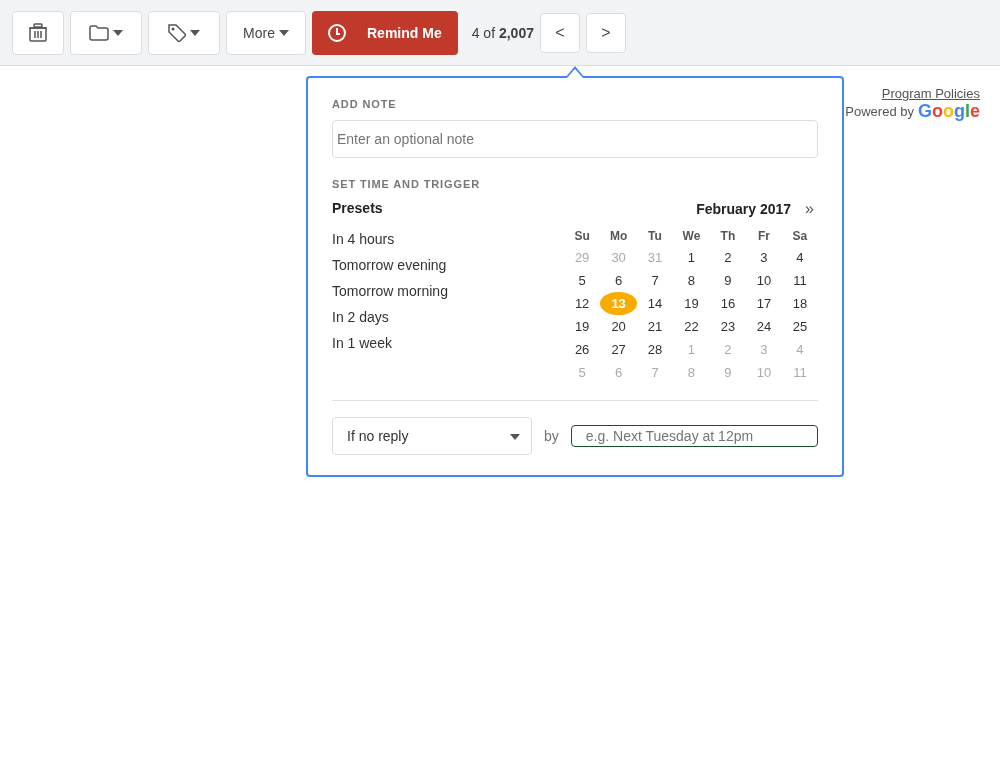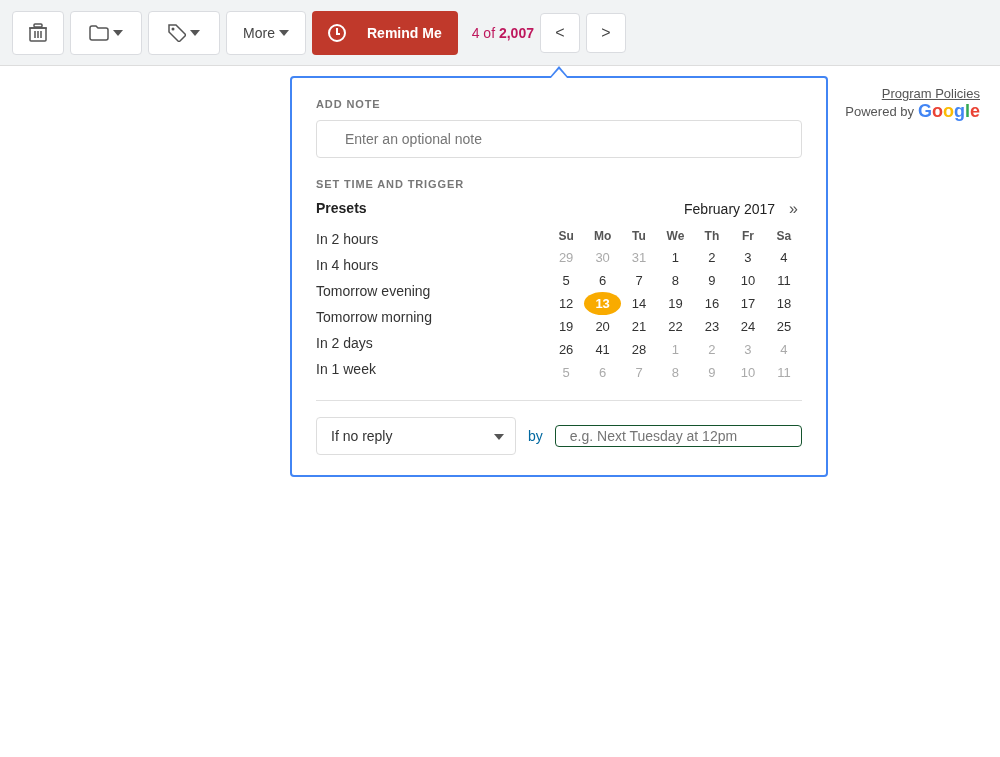--- a/index.html
+++ b/index.html
@@ -81,21 +81,21 @@
       position: absolute;
       top: 7px;
       left: 6px;
       width: 4px;
       height: 2px;
       background: #fff;
     }
 
     .counter {
       font-size: 14px;
-      color: #be185d;
+      color: #404040;
       margin-left: 8px;
       white-space: nowrap;
     }
     .counter strong { font-weight: bold; }
 
     .nav-btn {
       background: #fff;
       border: 1px solid #dadce0;
       border-radius: 4px;
       width: 40px;
@@ -138,21 +138,21 @@
     .google-o1 { color: #ea4335; font-weight: bold; font-size: 18px; }
     .google-o2 { color: #fbbc05; font-weight: bold; font-size: 18px; }
     .google-g2 { color: #4285f4; font-weight: bold; font-size: 18px; }
     .google-l { color: #34a853; font-weight: bold; font-size: 18px; }
     .google-e { color: #ea4335; font-weight: bold; font-size: 18px; }
 
     
     .popup {
       position: absolute;
       top: 10px;
-      left: 290px;
+      left: 306px;
       width: 538px;
       background: #fff;
       border: 2px solid #4285f4;
       border-radius: 4px;
       padding: 20px 24px 20px 24px;
       z-index: 100;
     }
     .popup::before {
       content: '';
       position: absolute;
@@ -181,21 +181,21 @@
     .section-label {
       font-size: 11px;
       font-weight: bold;
       color: #777;
       letter-spacing: 0.08em;
       margin-bottom: 10px;
     }
 
     .note-input {
       width: 100%;
-      padding: 10px 28px;
+      padding: 10px 4px;
       border: 1px solid #ddd;
       border-radius: 4px;
       font-size: 14px;
       color: #999;
       outline: none;
       margin-bottom: 20px;
     }
 
     .time-trigger-section { margin-bottom: 16px; }
 
@@ -225,21 +225,21 @@
       flex: 1;
     }
     .calendar-header {
       display: flex;
       justify-content: flex-end;
       align-items: center;
       margin-bottom: 8px;
     }
     .calendar-month {
       font-size: 14px;
-      font-weight: normal;
+      font-weight: bold;
       color: #222;
       margin-right: 10px;
       text-align: center;
     }
     .cal-nav {
       background: none;
       border: none;
       cursor: pointer;
       font-size: 16px;
       color: #555;
@@ -304,21 +304,21 @@
       position: absolute;
       right: 12px;
       top: 50%;
       transform: translateY(-50%);
       pointer-events: none;
       color: #666;
     }
 
     .by-label {
       font-size: 14px;
-      color: #0369a1;
+      color: #737373;
     }
 
     .date-input {
       flex: 1;
       padding: 2px 14px;
       border: 1px solid #14532d;
       border-radius: 4px;
       font-size: 14px;
       color: #aaa;
       outline: none;
@@ -405,21 +405,20 @@
     <input class="note-input" type="text" placeholder="Enter an optional note" style="">
 
     
     <div class="time-trigger-section">
       <div class="section-label">SET TIME AND TRIGGER</div>
 
       <div class="presets-calendar">
 
         <div class="presets-col">
           <div class="presets-title">Presets</div>
-          <div class="preset-item">In 2 hours</div>
           <div class="preset-item">In 4 hours</div>
           <div class="preset-item">Tomorrow evening</div>
           <div class="preset-item">Tomorrow morning</div>
           <div class="preset-item">In 2 days</div>
           <div class="preset-item">In 1 week</div>
         </div>
 
         <div class="calendar-col">
           <div class="calendar-header">
             <span class="calendar-month">February 2017</span>
@@ -469,21 +468,21 @@
                   <td>19</td>
                   <td>20</td>
                   <td>21</td>
                   <td>22</td>
                   <td>23</td>
                   <td>24</td>
                   <td>25</td>
                 </tr>
                 <tr>
                   <td>26</td>
-                  <td>41</td>
+                  <td>27</td>
                   <td>28</td>
                   <td class="other-month">1</td>
                   <td class="other-month">2</td>
                   <td class="other-month">3</td>
                   <td class="other-month">4</td>
                 </tr>
                 <tr>
                   <td class="other-month">5</td>
                   <td class="other-month">6</td>
                   <td class="other-month">7</td>

